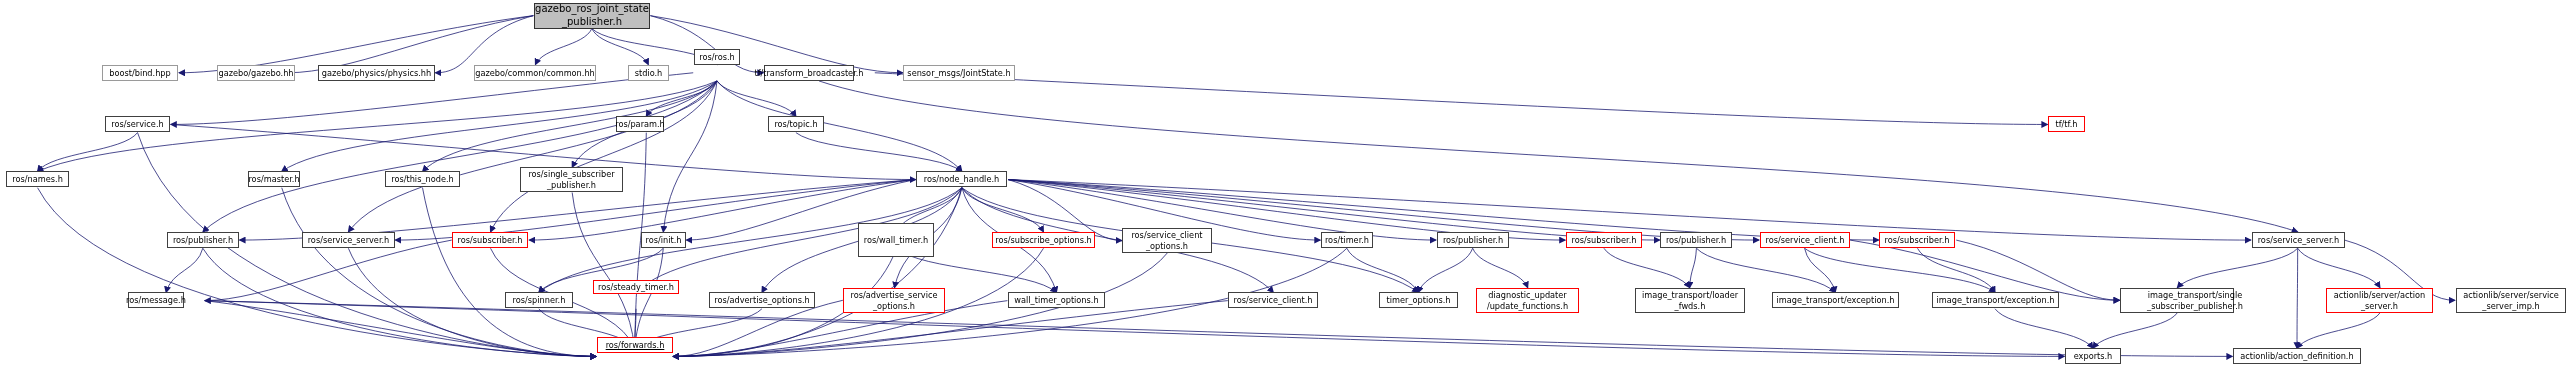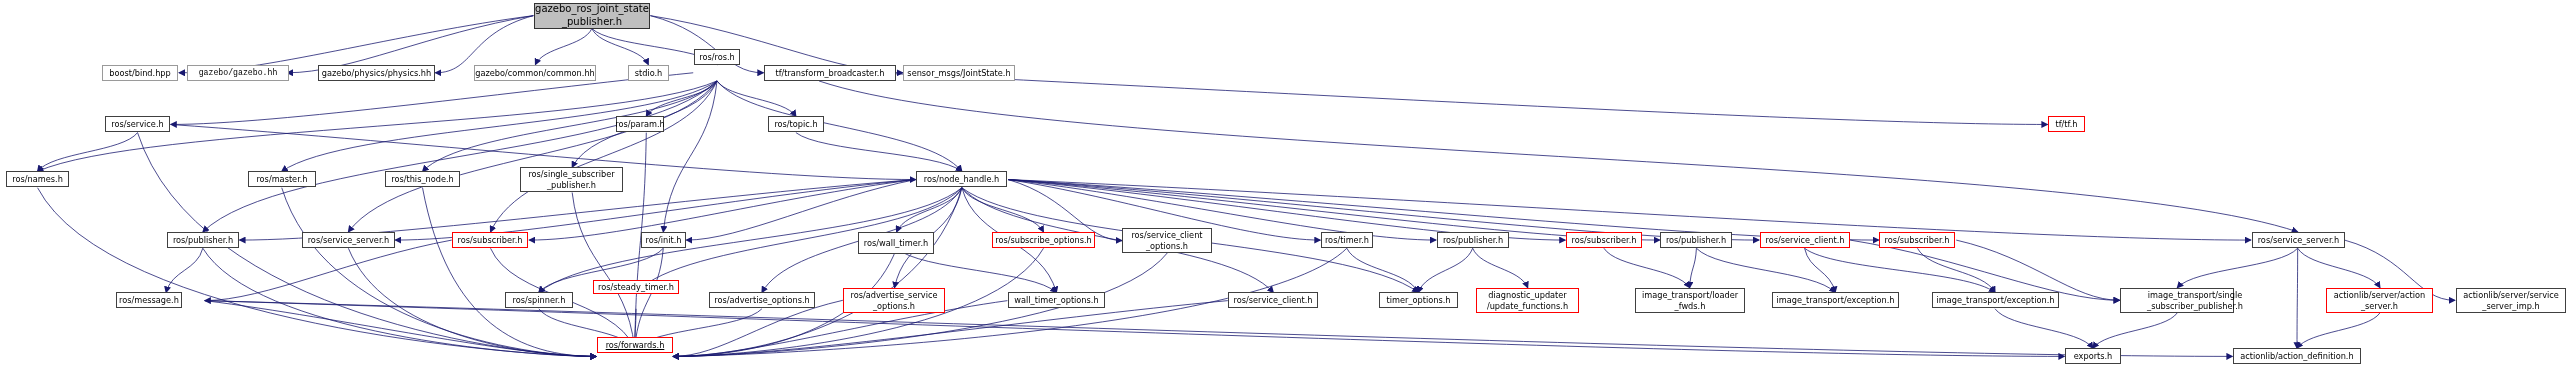--- a/index.html
+++ b/index.html
@@ -117,57 +117,57 @@
       </g>
   </svg>
   <div id="node-layer">
       <div class="node current" title="gazebo_ros_joint_state_publisher.h" style="left: 534px; top: 2.7px; width: 116px; height: 26px; background: rgb(191, 191, 191); border: 1.4px solid rgb(50, 50, 50);">
         <span>gazebo_ros_joint_state</span>
         <span>_publisher.h</span>
       </div>
       <div class="node external" title="boost/bind.hpp" style="left: 102px; top: 65px; width: 76px; height: 16.3px; border: 0.7px solid rgb(154, 154, 154);">
         <span>boost/bind.hpp</span>
       </div>
-      <div class="node external" title="gazebo/gazebo.hh" style="left: 187px; top: 65px; width: 102px; height: 16.3px; border: 0.7px solid rgb(154, 154, 154); font-family: Liberation Mono, monospace;">
+      <div class="node external" title="gazebo/gazebo.hh" style="left: 217px; top: 65px; width: 78px; height: 16.3px; border: 0.7px solid rgb(154, 154, 154);">
         <span>gazebo/gazebo.hh</span>
       </div>
       <div class="node normal" title="gazebo/physics/physics.hh" style="left: 318px; top: 65px; width: 117px; height: 16.3px; border: 0.7px solid rgb(64, 64, 64);">
         <span>gazebo/physics/physics.hh</span>
       </div>
       <div class="node external" title="gazebo/common/common.hh" style="left: 474px; top: 65px; width: 122px; height: 16.3px; border: 0.7px solid rgb(154, 154, 154);">
         <span>gazebo/common/common.hh</span>
       </div>
       <div class="node external" title="stdio.h" style="left: 628px; top: 65px; width: 41px; height: 16.3px; border: 0.7px solid rgb(154, 154, 154);">
         <span>stdio.h</span>
       </div>
       <div class="node normal" title="ros/ros.h" style="left: 694px; top: 49px; width: 46px; height: 16.3px; border: 0.7px solid rgb(64, 64, 64);">
         <span>ros/ros.h</span>
       </div>
-      <div class="node normal" title="tf/transform_broadcaster.h" style="left: 764px; top: 65px; width: 132px; height: 16.3px; border: 0.7px solid rgb(64, 64, 64);">
+      <div class="node normal" title="tf/transform_broadcaster.h" style="left: 764px; top: 65px; width: 90px; height: 16.3px; border: 0.7px solid rgb(64, 64, 64);">
         <span>tf/transform_broadcaster.h</span>
       </div>
       <div class="node external" title="sensor_msgs/JointState.h" style="left: 903px; top: 65px; width: 112px; height: 16.3px; border: 0.7px solid rgb(154, 154, 154);">
         <span>sensor_msgs/JointState.h</span>
       </div>
       <div class="node normal" title="ros/service.h" style="left: 105px; top: 116px; width: 65px; height: 16.3px; border: 0.7px solid rgb(64, 64, 64);">
         <span>ros/service.h</span>
       </div>
       <div class="node normal" title="ros/param.h" style="left: 616px; top: 116px; width: 48px; height: 16.3px; border: 0.7px solid rgb(64, 64, 64);">
         <span>ros/param.h</span>
       </div>
       <div class="node normal" title="ros/topic.h" style="left: 768px; top: 116px; width: 56px; height: 16.3px; border: 0.7px solid rgb(64, 64, 64);">
         <span>ros/topic.h</span>
       </div>
       <div class="node truncated" title="tf/tf.h" style="left: 2048px; top: 116px; width: 37px; height: 16.3px; border: 0.7px solid rgb(255, 0, 0);">
         <span>tf/tf.h</span>
       </div>
       <div class="node normal" title="ros/names.h" style="left: 6.1px; top: 171px; width: 63px; height: 16.3px; border: 0.7px solid rgb(64, 64, 64);">
         <span>ros/names.h</span>
       </div>
-      <div class="node normal" title="ros/master.h" style="left: 248px; top: 171px; width: 68px; height: 16.3px; border: 0.7px solid rgb(64, 64, 64); text-align: center;">
+      <div class="node normal" title="ros/master.h" style="left: 248px; top: 171px; width: 52px; height: 16.3px; border: 0.7px solid rgb(64, 64, 64); text-align: center;">
         <span>ros/master.h</span>
       </div>
       <div class="node normal" title="ros/this_node.h" style="left: 385px; top: 171px; width: 75px; height: 16.3px; border: 0.7px solid rgb(64, 64, 64);">
         <span>ros/this_node.h</span>
       </div>
       <div class="node normal" title="ros/single_subscriber_publisher.h" style="left: 520px; top: 167px; width: 103px; height: 25px; border: 0.7px solid rgb(64, 64, 64);">
         <span>ros/single_subscriber</span>
         <span>_publisher.h</span>
       </div>
       <div class="node normal" title="ros/node_handle.h" style="left: 916px; top: 171px; width: 91px; height: 16.3px; border: 0.7px solid rgb(64, 64, 64);">
@@ -178,21 +178,21 @@
       </div>
       <div class="node normal" title="ros/service_server.h" style="left: 302px; top: 232px; width: 93px; height: 16.3px; border: 0.7px solid rgb(64, 64, 64);">
         <span>ros/service_server.h</span>
       </div>
       <div class="node truncated" title="ros/subscriber.h" style="left: 452px; top: 232px; width: 76px; height: 16.3px; border: 0.7px solid rgb(255, 0, 0);">
         <span>ros/subscriber.h</span>
       </div>
       <div class="node normal" title="ros/init.h" style="left: 641px; top: 232px; width: 45px; height: 16.3px; border: 0.7px solid rgb(64, 64, 64);">
         <span>ros/init.h</span>
       </div>
-      <div class="node normal" title="ros/wall_timer.h" style="left: 858px; top: 232px; width: 76px; height: 22px; border: 0.7px solid rgb(64, 64, 64);">
+      <div class="node normal" title="ros/wall_timer.h" style="left: 858px; top: 223px; width: 76px; height: 34px; border: 0.7px solid rgb(64, 64, 64);">
         <span>ros/wall_timer.h</span>
       </div>
       <div class="node truncated" title="ros/subscribe_options.h" style="left: 992px; top: 232px; width: 103px; height: 16.3px; border: 0.7px solid rgb(255, 0, 0);">
         <span>ros/subscribe_options.h</span>
       </div>
       <div class="node normal" title="ros/service_client_options.h" style="left: 1122px; top: 228px; width: 90px; height: 25px; border: 0.7px solid rgb(64, 64, 64);">
         <span>ros/service_client</span>
         <span>_options.h</span>
       </div>
       <div class="node normal" title="ros/timer.h" style="left: 1321px; top: 232px; width: 52px; height: 16.3px; border: 0.7px solid rgb(64, 64, 64);">
@@ -209,21 +209,21 @@
       </div>
       <div class="node truncated" title="ros/service_client.h" style="left: 1760px; top: 232px; width: 90px; height: 16.3px; border: 0.7px solid rgb(255, 0, 0);">
         <span>ros/service_client.h</span>
       </div>
       <div class="node truncated" title="ros/subscriber.h" style="left: 1879px; top: 232px; width: 76px; height: 16.3px; border: 0.7px solid rgb(255, 0, 0);">
         <span>ros/subscriber.h</span>
       </div>
       <div class="node normal" title="ros/service_server.h" style="left: 2252px; top: 232px; width: 93px; height: 16.3px; border: 0.7px solid rgb(64, 64, 64);">
         <span>ros/service_server.h</span>
       </div>
-      <div class="node normal" title="ros/message.h" style="left: 116px; top: 292px; width: 66px; height: 16.3px; border: 0.7px solid rgb(64, 64, 64);">
+      <div class="node normal" title="ros/message.h" style="left: 128px; top: 292px; width: 56px; height: 16.3px; border: 0.7px solid rgb(64, 64, 64);">
         <span>ros/message.h</span>
       </div>
       <div class="node normal" title="ros/spinner.h" style="left: 505px; top: 292px; width: 68px; height: 16.3px; border: 0.7px solid rgb(64, 64, 64);">
         <span>ros/spinner.h</span>
       </div>
       <div class="node truncated" title="ros/steady_timer.h" style="left: 593px; top: 280px; width: 86px; height: 14px; border: 0.7px solid rgb(255, 0, 0);">
         <span>ros/steady_timer.h</span>
       </div>
       <div class="node normal" title="ros/advertise_options.h" style="left: 709px; top: 292px; width: 106px; height: 16.3px; border: 0.7px solid rgb(64, 64, 64);">
         <span>ros/advertise_options.h</span>

